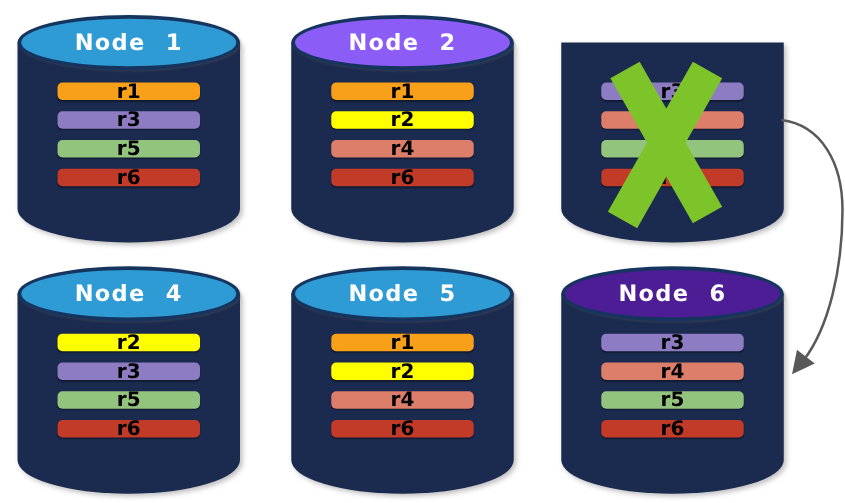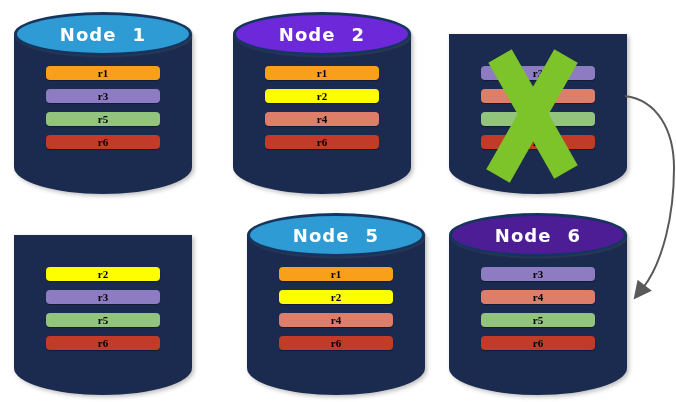--- a/index.html
+++ b/index.html
@@ -6,21 +6,21 @@
   .canvas {
     position:relative; width:676px; height:402px; background:#ffffff;
     overflow:hidden; font-family:"DejaVu Sans","Liberation Sans",sans-serif;border-radius:16px;
   }
   
   .node { position:absolute; width:178px; height:192px; }
   .n0 { left:14px;  top:8px;   z-index:1; }
   .n1 { left:233px; top:8px;   z-index:1; }
   .n2 { left:449px; top:8px;   z-index:1; }
   .n3 { left:14px;  top:209px; z-index:1; }
-  .n4 { left:247px; top:209px; z-index:1;padding-left:48px; }
+  .n4 { left:233px; top:209px; z-index:1;padding-left:48px; }
   .n5 { left:449px; top:209px; z-index:1; }
   .cyl-body {
     position:absolute; left:0; top:26px; width:178px; height:160px;
     background:#1B2A4F;
     border-radius:0 0 89px 89px / 0 0 27px 27px;
     box-shadow:2px 2px 4px rgba(110,110,110,.45);
   }
   .cyl-top {
     position:absolute; left:0; top:4px; width:178px; height:44px;
     box-sizing:border-box;
@@ -28,23 +28,22 @@
     display:flex; align-items:center; justify-content:center;
     box-shadow:1px 1px 2px rgba(90,90,90,.4);
   }
   .node-label {
     color:#ffffff; font-weight:bold; font-size:18px;
     letter-spacing:1px; word-spacing:9px; white-space:nowrap;
   }
   .bar {
     position:absolute; left:32px; width:114px; height:14px;
     border-radius:4px; text-align:center;
-    font-size:11px; font-weight:bold; color:#000000; line-height:14px;
+    font-size:16px; font-weight:bold; color:#000000; line-height:14px;
     box-shadow:0 1px 1px rgba(0,0,0,.35);
-    font-family:Liberation Serif, serif;
   }
   .b0 { top:58px; } .b1 { top:81px; } .b2 { top:104px; } .b3 { top:127px; }
   
   .x-overlay { position:absolute; left:476px; top:42px; width:114px; height:148px; z-index:6; }
   .arrow-overlay { position:absolute; left:0; top:0; width:676px; height:402px; z-index:4; pointer-events:none; }
 </style>
 </head>
 <body>
 
 <div class="canvas">
@@ -55,39 +54,42 @@
       <span class="node-label">Node 1</span>
     </div>
     <div class="bar b0" style="background-color: rgb(249, 160, 27);">r1</div>
     <div class="bar b1" style="background-color: rgb(142, 124, 195);">r3</div>
     <div class="bar b2" style="background-color: rgb(147, 196, 125);">r5</div>
     <div class="bar b3" style="background-color: rgb(194, 58, 40);">r6</div>
   </div>
 
   <div class="node n1">
     <div class="cyl-body" style="background-color: rgb(27, 42, 79);"></div>
-    <div class="cyl-top" style="background-color: #6d28d9;">
+    <div class="cyl-top" style="background-color: #8b5cf6;">
       <span class="node-label">Node 2</span>
     </div>
     <div class="bar b0" style="background-color: rgb(249, 160, 27);">r1</div>
     <div class="bar b1" style="background-color: rgb(254, 254, 0);">r2</div>
     <div class="bar b2" style="background-color: rgb(221, 126, 107);">r4</div>
     <div class="bar b3" style="background-color: rgb(194, 58, 40);">r6</div>
   </div>
 
   <div class="node n2">
     <div class="cyl-body" style="background-color: rgb(27, 42, 79);"></div>
     <div class="bar b0" style="background-color: rgb(142, 124, 195);">r3</div>
     <div class="bar b1" style="background-color: rgb(221, 126, 107);">r4</div>
     <div class="bar b2" style="background-color: rgb(147, 196, 125);">r5</div>
     <div class="bar b3" style="background-color: rgb(194, 58, 40);">r6</div>
   </div>
 
   <div class="node n3">
     <div class="cyl-body" style="background-color: rgb(27, 42, 79);"></div>
+    <div class="cyl-top" style="background-color: rgb(46, 155, 213);">
+      <span class="node-label">Node 4</span>
+    </div>
     <div class="bar b0" style="background-color: rgb(254, 254, 0);">r2</div>
     <div class="bar b1" style="background-color: rgb(142, 124, 195);">r3</div>
     <div class="bar b2" style="background-color: rgb(147, 196, 125);">r5</div>
     <div class="bar b3" style="background-color: rgb(194, 58, 40);">r6</div>
   </div>
 
   <div class="node n4">
     <div class="cyl-body" style="background-color: rgb(27, 42, 79);"></div>
     <div class="cyl-top" style="background-color: rgb(46, 155, 213);">
       <span class="node-label">Node 5</span>

